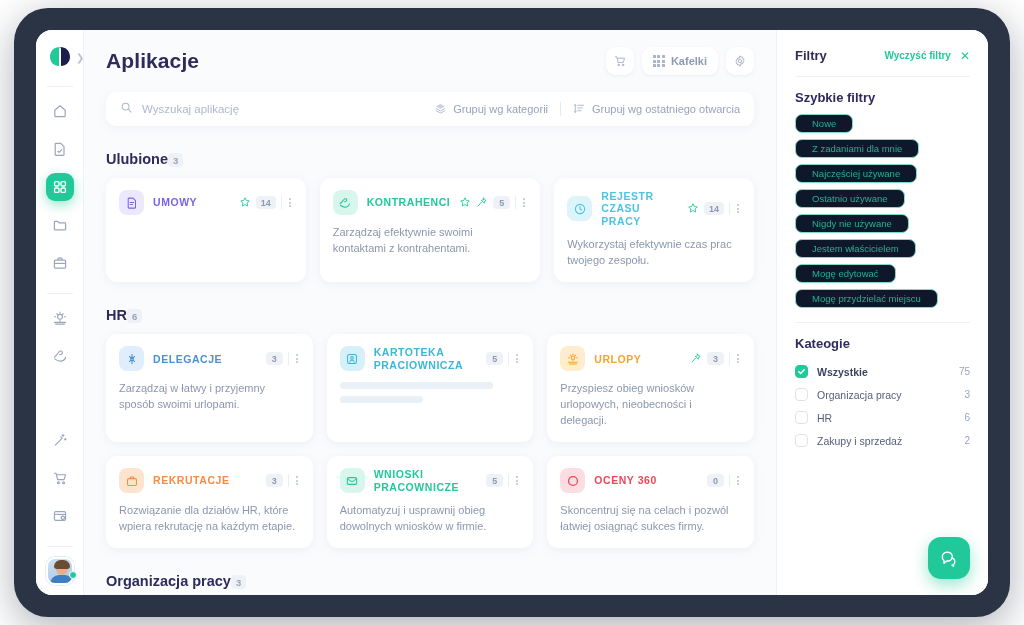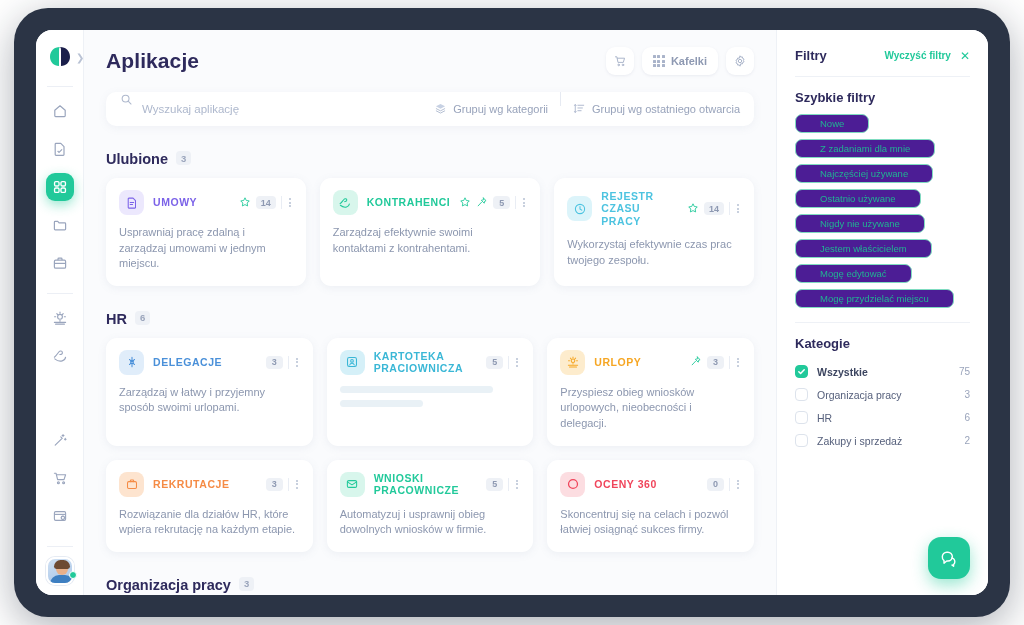--- a/index.html
+++ b/index.html
@@ -118,39 +118,39 @@
   }
   .grid-glyph { display:grid; grid-template-columns:repeat(3,3px); grid-template-rows:repeat(3,3px); gap:1.5px; }
   .grid-glyph i { background:#aab4ca; border-radius:.5px; display:block; width:3px; height:3px; }
 
   
   #searchbar {
     margin: 0 22px;
     height: 34px;
     background: #ffffff;
     border-radius: 10px;
-    display: flex; 
+    display: flex; align-items: center;
     padding: 0 14px;
     box-shadow: 0 2px 8px rgba(120,135,165,.09);
   }
   #search-input {
     border: 0; outline: 0; flex: 1 1 auto;
     font-family: inherit; font-size: 11.5px; color: #7b87a3;
     background: transparent; margin-left: 9px;
   }
   #search-input::placeholder { color: #aeb8cd; }
   .sb-action {
     display: flex; align-items: center; gap: 6px;
     font-size: 11px; color: #98a3bb; cursor: pointer; white-space: nowrap;
   }
   .sb-div { width:1px; height:14px; background:#e6eaf2; margin: 0 12px; }
 
   
   .section { padding: 0 22px; margin-top: 18px; }
-  .section-head { display: flex; align-items: flex-start; gap: 8px; margin-bottom: 11px; margin-top: 25px; }
+  .section-head { display: flex; align-items: flex-end; margin-bottom: 11px; margin-top: 25px; }
   .section-title { font-size: 14.5px; font-weight: 700; color: #2e2a5c; }
   .section-count {
     font-size: 9.5px; color: #9aa4bb; background: #eef1f6;
     border-radius: 4px; padding: 1.5px 5px; font-weight: 600;
   }
   .card-grid { display: grid; grid-template-columns: repeat(3, 1fr); gap: 14px; }
 
   .app-card {
     background: #ffffff;
     border-radius: 11px;
@@ -194,22 +194,22 @@
   }
   .filters-head { display: flex; align-items: center; }
   .filters-title { font-size: 13px; font-weight: 700; color: #2e2a5c; }
   .filters-clear { margin-left: auto; font-size: 10px; color: #21c99a; cursor: pointer; font-weight: 600; }
   .filters-close { margin-left: 9px; color: #21c99a; cursor: pointer; font-size: 12px; line-height: 1; }
   .filters-rule { height: 1px; background: #eef1f6; margin: 13px 0 0 0; }
   .filters-sub { font-size: 13px; font-weight: 700; color: #2e2a5c; margin: 13px 0 9px 0; }
   .chips { display: flex; flex-wrap: wrap; gap: 6px; }
   .chip {
     border: 1px solid #7fdcc0; color: #21b392;
-    border-radius: 7px; padding: 3px 24px;
-    font-size: 9.5px; cursor: pointer; background: #4c1d95; white-space: nowrap;
+    border-radius: 7px; padding: 3px 16px;
+    font-size: 9.5px; cursor: pointer; background: #0f172a; white-space: nowrap;
   }
   .cat-row { display: flex; align-items: center; gap: 9px; padding: 5px 0; cursor: pointer; }
   .cbx {
     width: 13px; height: 13px; border-radius: 4px;
     border: 1.4px solid #dde3ec; background: #fff;
     flex: 0 0 13px; display: flex; align-items: center; justify-content: center;
   }
   .cbx.on { background: #21c99a; border-color: #21c99a; }
   .cat-label { font-size: 10.5px; color: #3c4560; font-weight: 600; }
   .cat-label.muted { font-weight: 500; color: #56607c; }
@@ -412,21 +412,20 @@
                         </svg></span>
                       <span class="badge-num">14</span>
                       <span class="meta-div"></span>
                       <span class="kebab">
                         <i></i>
                         <i></i>
                         <i></i>
                       </span>
                     </span>
                   </div>
-                  <div class="card-desc">Usprawniaj pracę zdalną i zarządzaj umowami w jednym miejscu.</div>
                 </div>
                 <div class="app-card">
                   <div class="card-head">
                     <span class="app-ico" style="background:#d8f6ec">
                       <svg width="14" height="14" viewBox="0 0 20 20" fill="none" stroke="#21c99a" stroke-width="1.5" stroke-linecap="round" stroke-linejoin="round">
                         <path d="M3 11 c2.4-1.8 3.8-4.2 5.3-6 1.4-1.8 4.3-1.3 4.3 .7 0 1.5-1.7 2.3-3 2.3"></path>
                         <path d="M3.4 13.2 c2.4 2.1 5.8 3.2 8.8 2.5 2.4-.6 3.8-2.4 4.1-4.4"></path>
                       </svg>
                     </span>
                     <span class="app-name" style="color:#21c99a">KONTRAHENCI</span>

